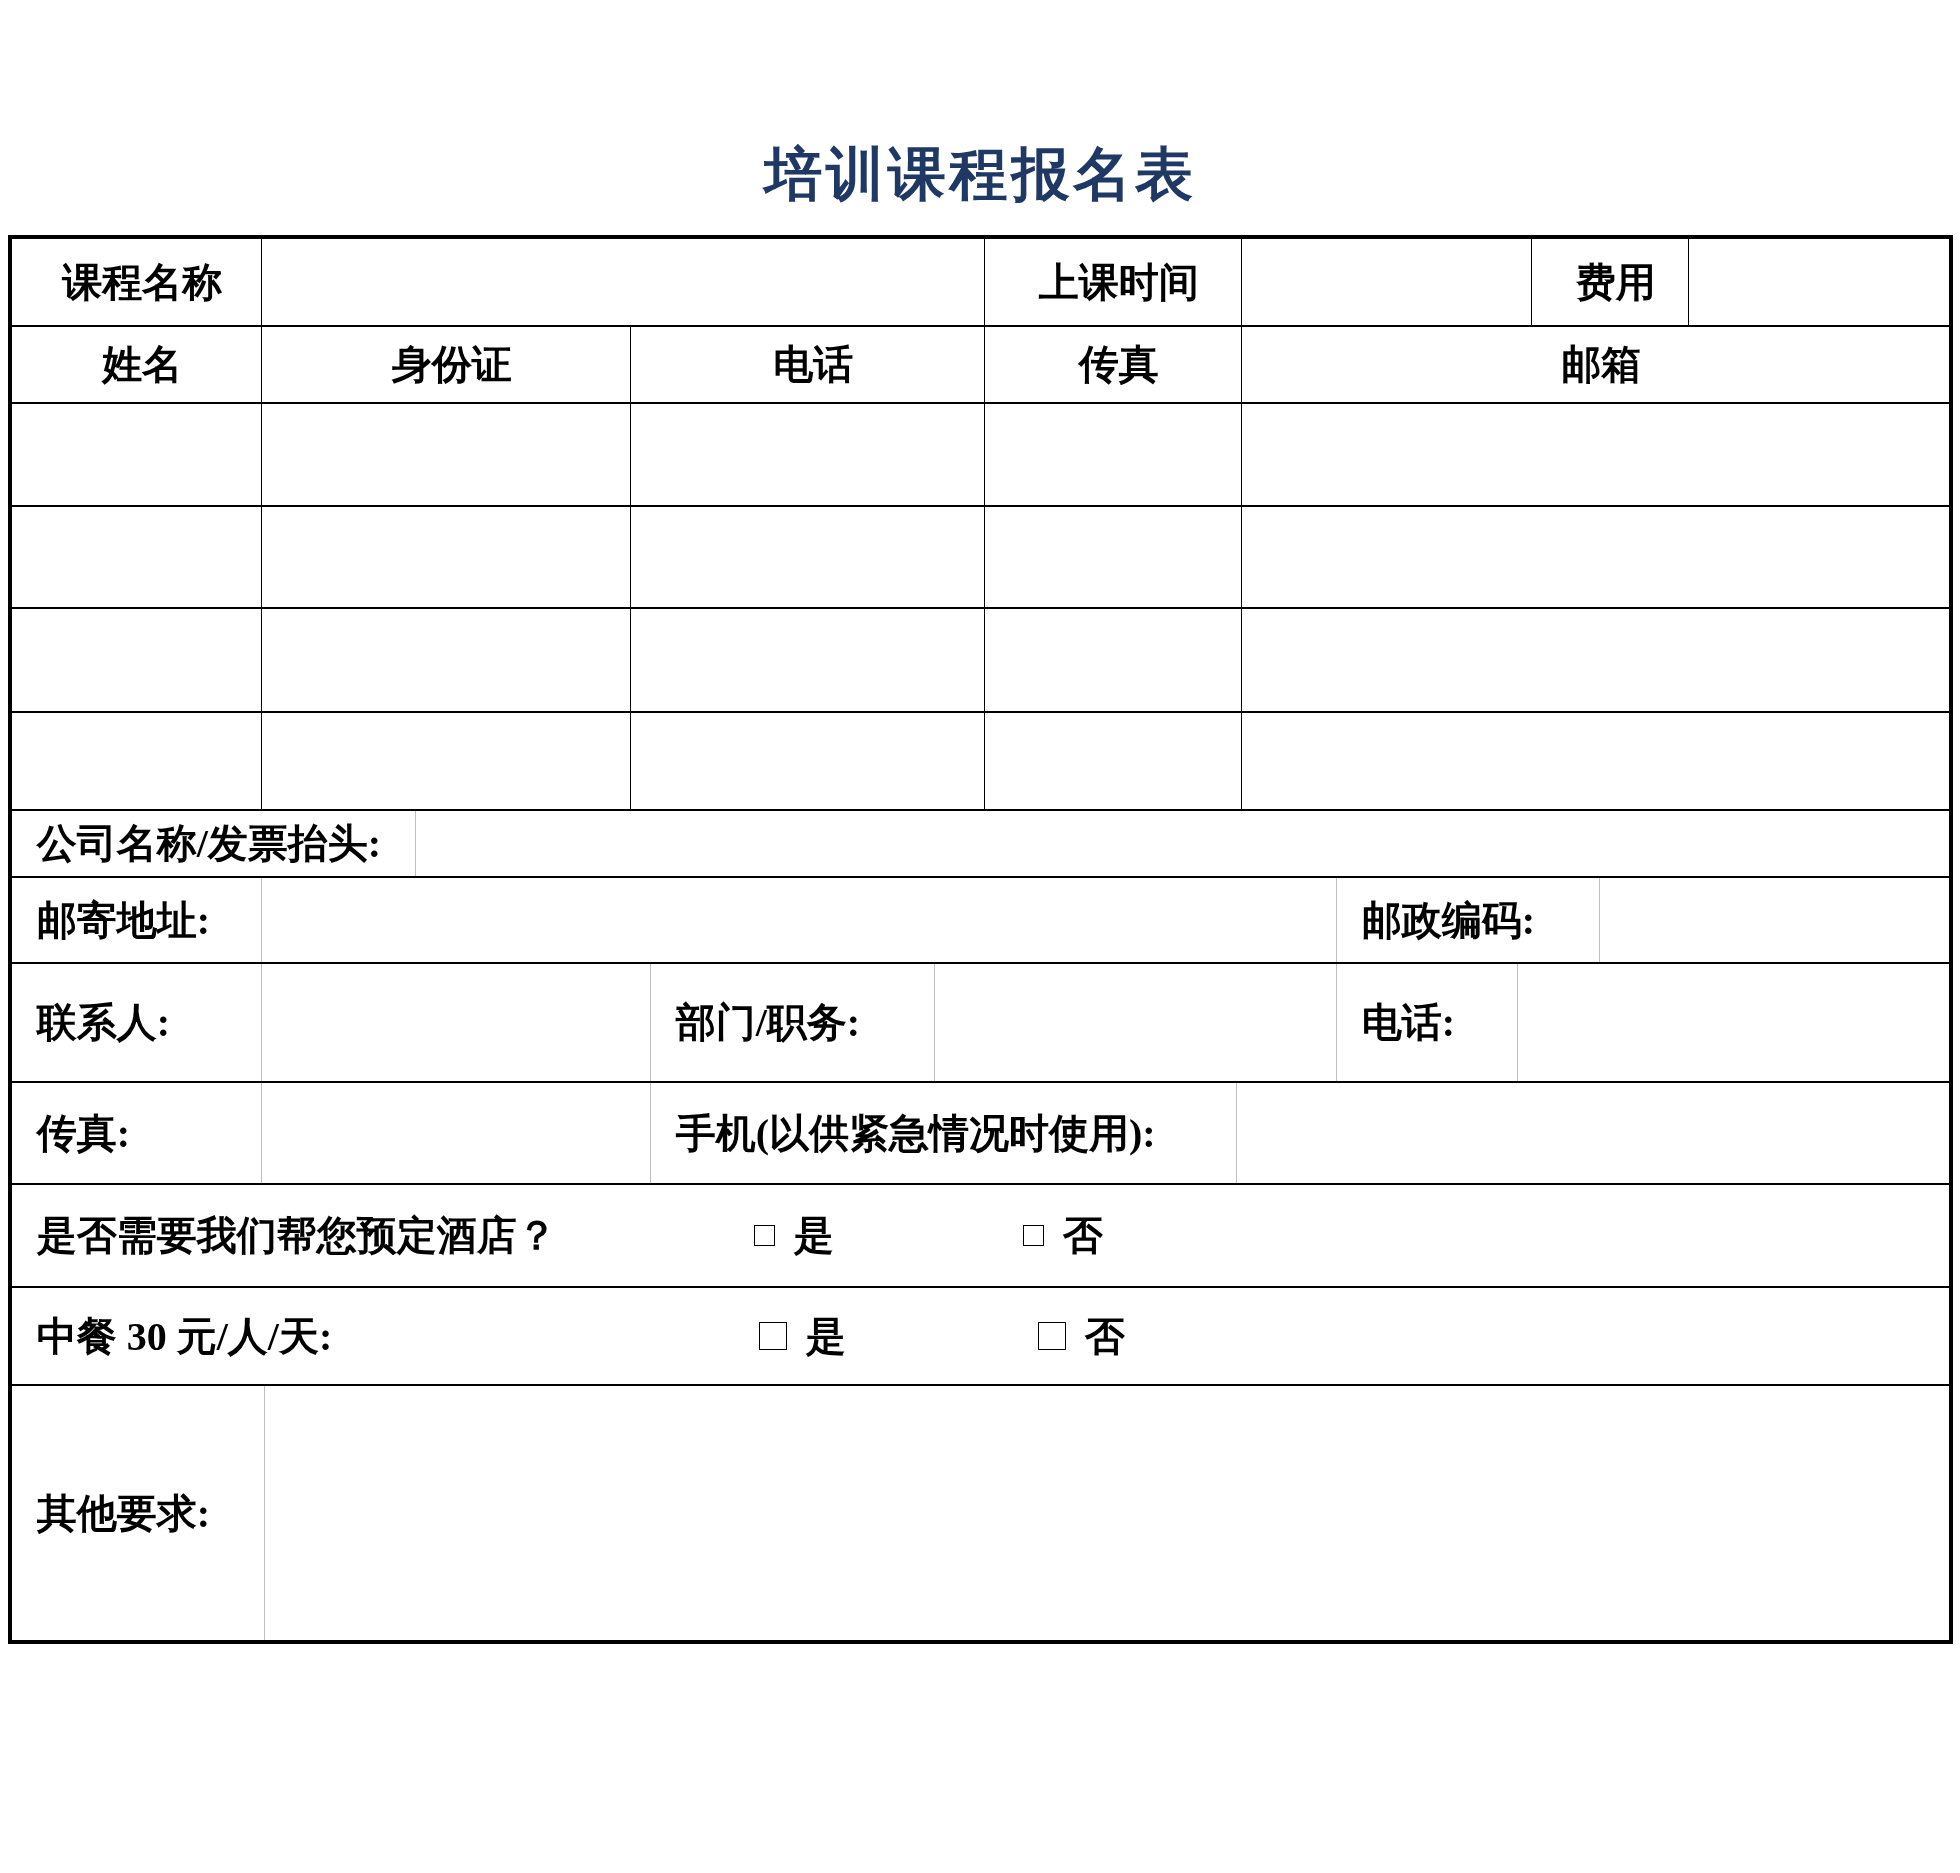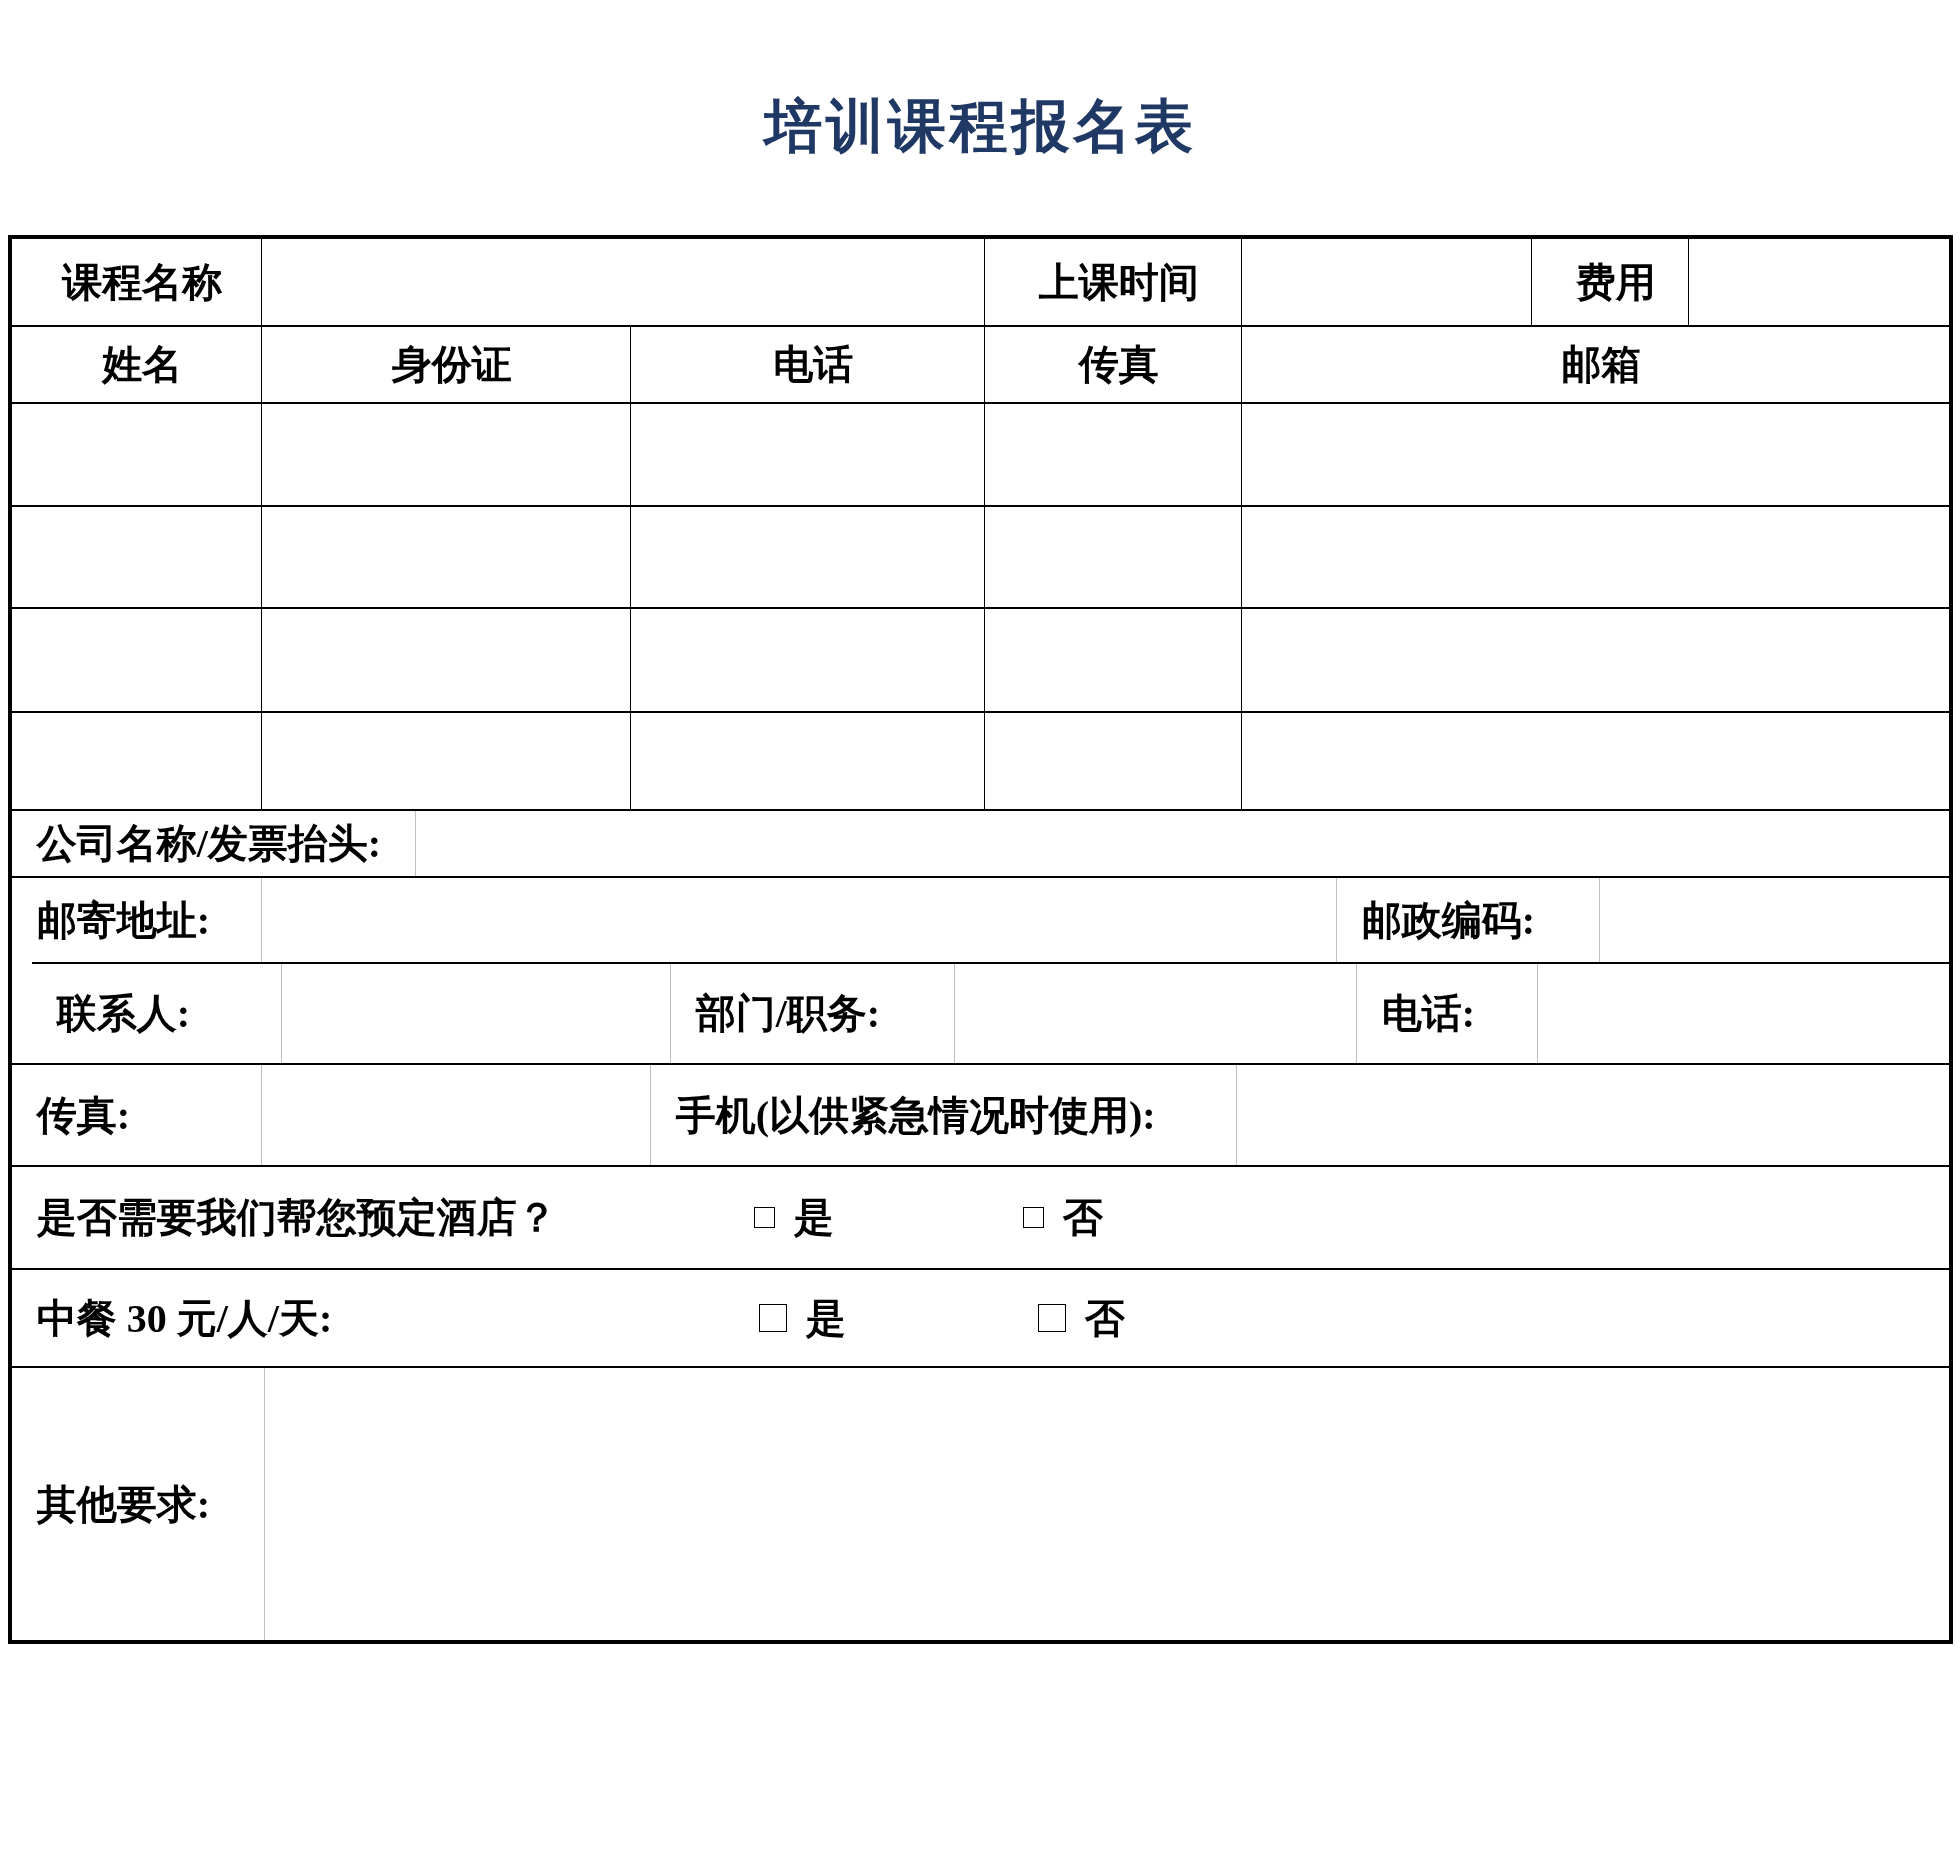--- a/index.html
+++ b/index.html
@@ -22,42 +22,42 @@
   .row.first{border-top:none;}
   .c{box-sizing:border-box;display:flex;align-items:center;overflow:hidden;white-space:nowrap;padding-left:12px;}
   .bl{border-left:1.9px solid #000;}          
   .ll{border-left:1px solid #bfbfbf;}       
   .ctr{justify-content:center;}
   .lab{padding-left:25px;}
   .grow{flex:1;}
   
   .h1{height:86px;}  .h2{height:77px;}
   .h3{height:103px;} .h4{height:102px;} .h5{height:104px;} .h6{height:98px;}
-  .h7{height:67px;}  .h8{height:86px;}  .h9{height:101px;margin-left:20px;} .h10{height:102px;}
+  .h7{height:67px;}  .h8{height:86px;}  .h9{height:119px;} .h10{height:102px;}
   .h11{height:100px;}.h12{height:103px;}.h13{height:104px;}.h14{height:98px;justify-content:center;}
   .h15{flex:1;}
   
   .w259{width:249px;} .w753{width:723px;} .w267{width:257px;} .w295{width:283px;}
   .w163{width:157px;margin-left:7px;} .w384{width:369px;} .w368{width:354px;}
   .w419{width:403px;} .w1119{width:1075px;} .w274{width:263px;}
   .w405{width:389px;} .w296{width:284px;} .w418{width:402px;} .w188{width:181px;}
   .w610{width:586px;} .w1274{width:1224px;} .w262{width:252px;text-align:center;}
   
   .opt{position:absolute;top:0;height:100%;display:flex;align-items:center;}
   .opt1{left:742px;} .opt2{left:1011px;}
   .opt1b{left:747px;} .opt2b{left:1026px;}
   .box{width:19px;height:19px;border:1.9px solid #000;display:inline-block;margin-right:19px;flex:none;}
   .boxbig{width:26px;height:26px;}
 </style>
 </head>
 <body>
 
 <div class="page">
 
-  <div class="title" style="color: rgb(31, 56, 100);">培训课程报名表</div>
+  <div class="title" style="color: rgb(31, 56, 100); margin-top: 48px;">培训课程报名表</div>
 
   <div class="tbl">
 
     <div class="row first h1">
       <div class="c ctr w259">课程名称</div>
       <div class="c bl w753"></div>
       <div class="c bl ctr w267">上课时间</div>
       <div class="c bl w295"></div>
       <div class="c bl ctr w163">费用</div>
       <div class="c bl grow"></div>

